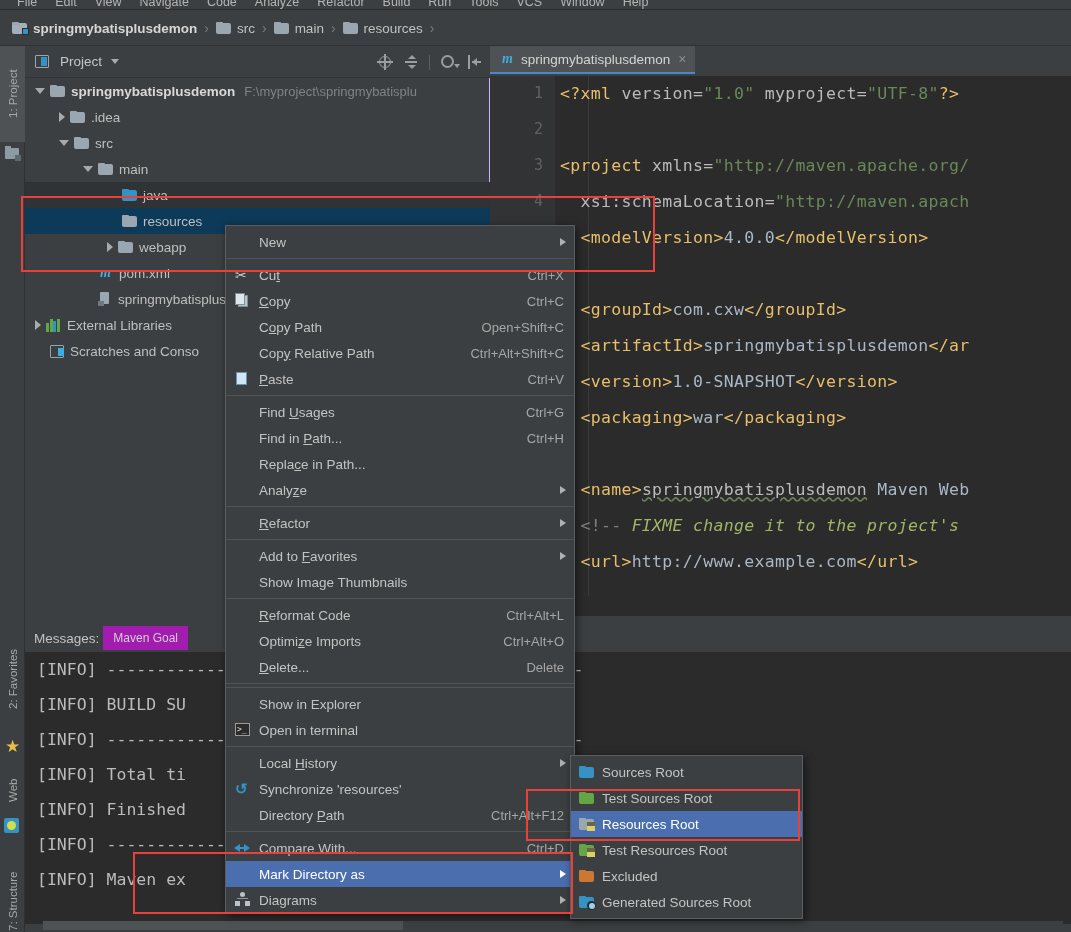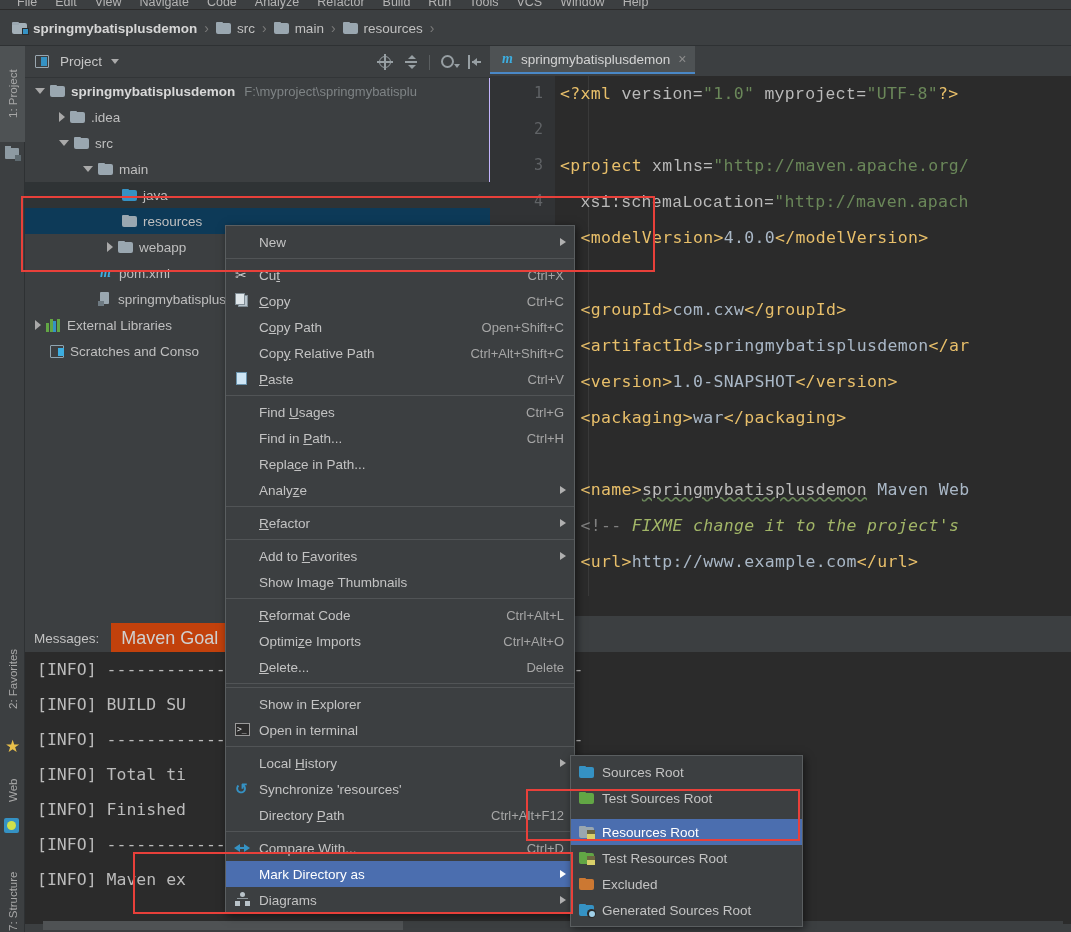--- a/index.html
+++ b/index.html
@@ -180,21 +180,21 @@
     border: 1px solid #6a6a6a; color: #9a9a9a; font-size: 9px; line-height: 9px;
     text-align: center; background: #313335;
   }
   .codelines {
     position: absolute; left: 70px; top: 0; width: 1010px;
     font-family: "DejaVu Sans Mono", monospace; font-size: 16.5px;
     letter-spacing: .3px;
   }
   .cline { height: 36px; line-height: 36px; white-space: pre; }
   .tag { color: #e8bf6a; }
-  .attr { color: #bababa; font-family: Liberation Mono, monospace; }
+  .attr { color: #bababa; }
   .attrv { color: #6a8759; }
   .txt { color: #a9b7c6; }
   .cmt { color: #808080; }
   .cmt-hl { color: #a1b567; font-style: italic; }
   .squiggle {
     text-decoration: underline; text-decoration-style: wavy;
     text-decoration-color: #6a8759;
   }
   .vline {
     position: absolute; left: 98px; top: 0; width: 1px; height: 520px; background: #3a3a3a;
@@ -215,22 +215,22 @@
   }
   .bp-splitter {
     position: absolute; left: 0; top: 0; width: 1046px; height: 8px; background: #3c3f41;
   }
   .bp-header {
     position: absolute; left: 0; top: 8px; width: 1046px; height: 28px;
     display: flex; align-items: center; background: #3c3f41;
   }
   .bp-lbl { font-size: 13.5px; color: #c2c2c2; margin-left: 9px; }
   .bp-tab {
-    font-size: 18px; color: #d0d0d0; background: #c2410c;
-    padding: 5px 10px 5px 10px; margin-left: 12px;
+    font-size: 12px; color: #d0d0d0; background: #a21caf;
+    padding: 5px 10px 5px 10px; margin-left: 4px;
   }
   .bp-body {
     position: absolute; left: 0; top: 36px; width: 1046px; height: 272px;
     background: #2b2b2b; overflow: hidden;
   }
   .log-line {
     height: 35px; line-height: 35px; white-space: pre;
     font-family: "DejaVu Sans Mono", monospace; font-size: 16.5px;
     color: #bbbbbb; padding-left: 12px;
   }
@@ -289,21 +289,21 @@
   .submenu {
     position: absolute; left: 570px; top: 755px; width: 233px;
     background: #3c3f41; border: 1px solid #5a5e60;
     box-shadow: 2px 2px 8px rgba(0,0,0,.5); z-index: 60;
     padding: 3px 0;
   }
   .smi {
     height: 26px; display: flex; align-items: center;
     font-size: 13.5px; color: #c3c3c3; padding-left: 8px;
   }
-  .smi.hl { background: #4b6eaf; color: #ffffff; margin-top: 8px; }
+  .smi.hl { background: #4b6eaf; color: #ffffff; }
   .smi-label { margin-left: 8px; white-space: nowrap; }
 
   
   .redbox { position: absolute; border: 2px solid #e8403a; z-index: 80; pointer-events: none; }
 </style>
 </head>
 <body>
 
 <div id="root">
 

